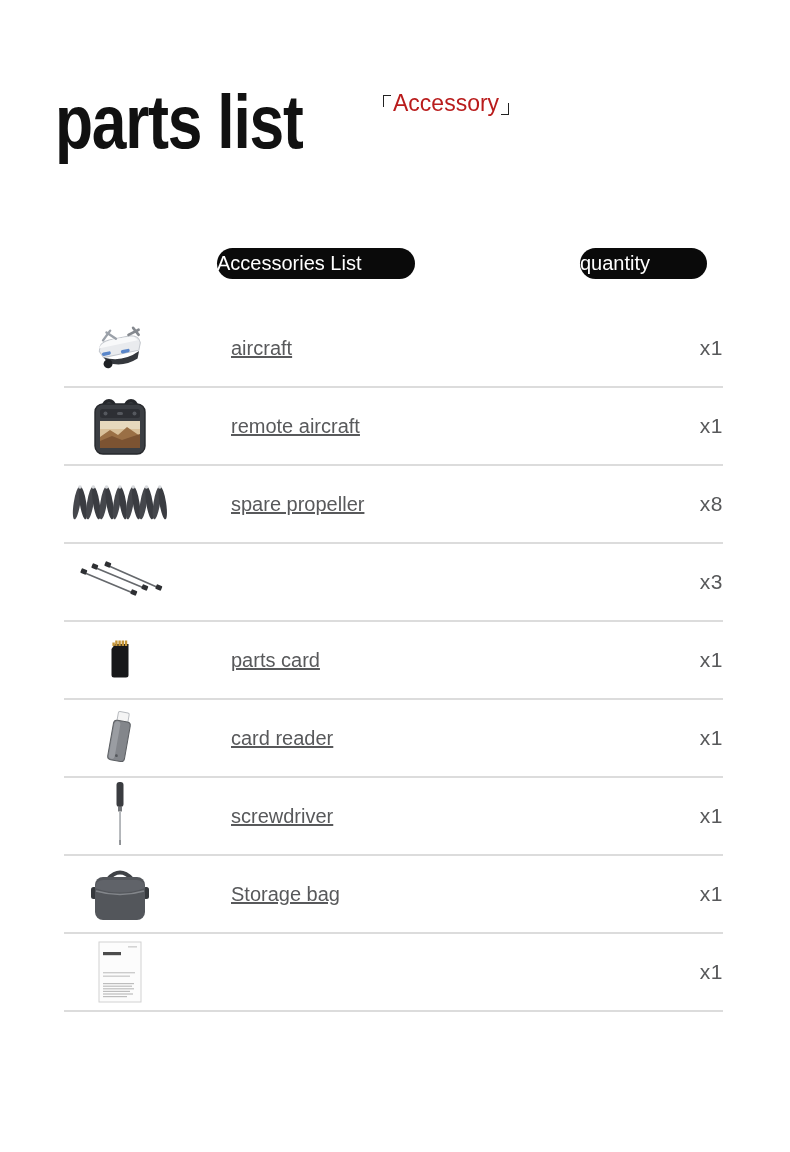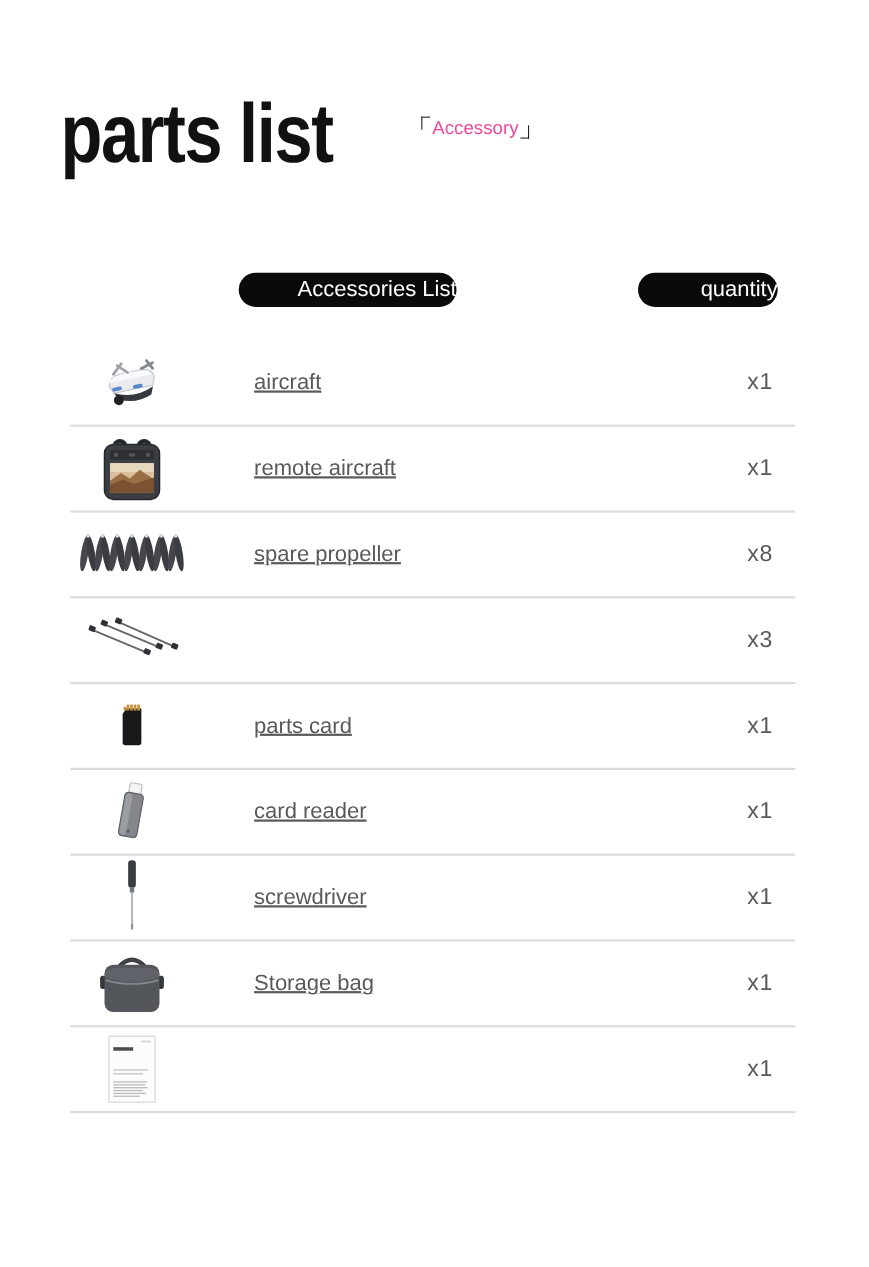--- a/index.html
+++ b/index.html
@@ -8,50 +8,50 @@
     font-family:"Liberation Sans", sans-serif;
     --title:#111111; --pill-bg:#0a0a0a; --pill-text:#ffffff; --row-text:#58595b; --divider:#dcdcdc;
   }
   .page-title{
     position:absolute;left:55px;top:84px;margin:0;
     font-size:76px;font-weight:700;line-height:1;letter-spacing:-1.5px;
     color:var(--title);
     transform:scaleX(0.82);transform-origin:left top;white-space:nowrap;
   }
   .subtitle{
-    position:absolute;left:383px;top:106px;height:20px;
-    font-size:17px;color:#ec4899;white-space:nowrap;
+    position:absolute;left:383px;top:90px;height:20px;
+    font-size:23px;color:#b91c1c;white-space:nowrap;
   }
   .br{display:inline-block;width:7px;height:11px;overflow:hidden;color:transparent;}
   .br-open{border-left:1.6px solid #222;border-top:1.6px solid #222;vertical-align:4px;margin-right:2px;}
   .br-close{border-right:1.6px solid #222;border-bottom:1.6px solid #222;vertical-align:-4px;margin-left:2px;}
   .pill{
     position:absolute;top:248px;height:31px;line-height:31px;
     background:var(--pill-bg);color:var(--pill-text);
-    border-radius:16px;text-align:right;font-size:20px;
+    border-radius:16px;text-align:left;font-size:20px;
   }
   .pill-items{left:217px;width:198px;}
   .pill-qty{left:580px;width:127px;}
   .rows{position:absolute;left:64px;top:310px;width:659px;}
   .row{
     display:flex;align-items:center;height:76px;
     border-bottom:2px solid var(--divider);
   }
   .icon{
     width:112px;height:76px;flex:0 0 112px;
     display:flex;align-items:center;justify-content:center;
   }
   .name{
     margin-left:55px;font-size:20px;color:var(--row-text);
     white-space:nowrap;
     text-decoration:underline;
   }
   .qty{
     margin-left:auto;width:64px;font-size:21px;color:var(--row-text);
-    text-align:center;letter-spacing:0.5px;
+    text-align:right;letter-spacing:0.5px;
   }
 </style>
 </head>
 <body style="--title: #111111; --pill-bg: #0a0a0a; --pill-text: #ffffff; --row-text: #58595b; --divider: #dcdcdc;">
 
 <div>
   <h1 class="page-title">parts list</h1>
 
   <div class="subtitle">
     <span class="br br-open"></span><span>Accessory</span><span class="br br-close"></span>

